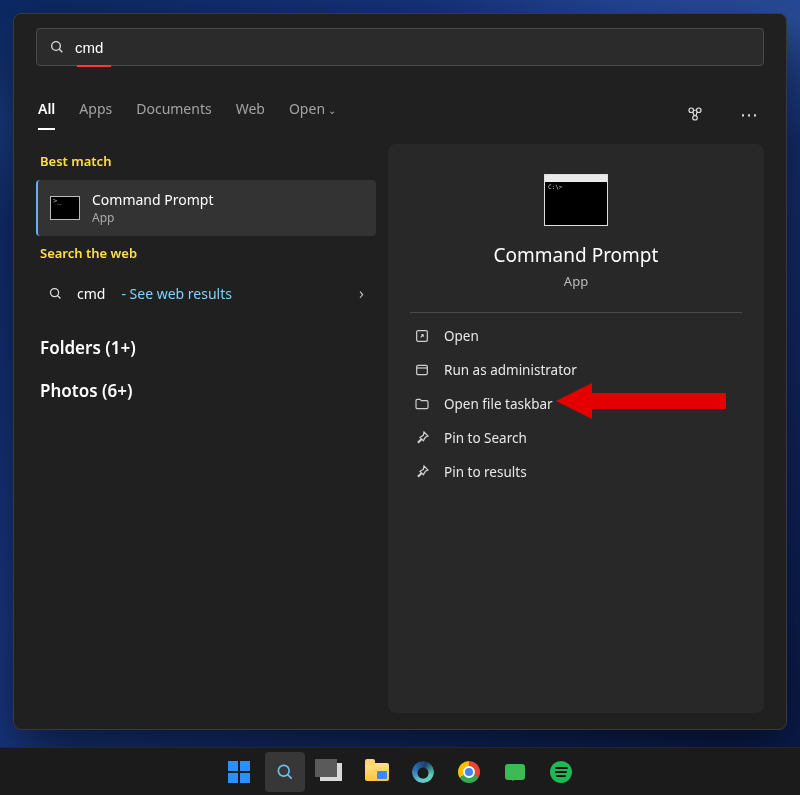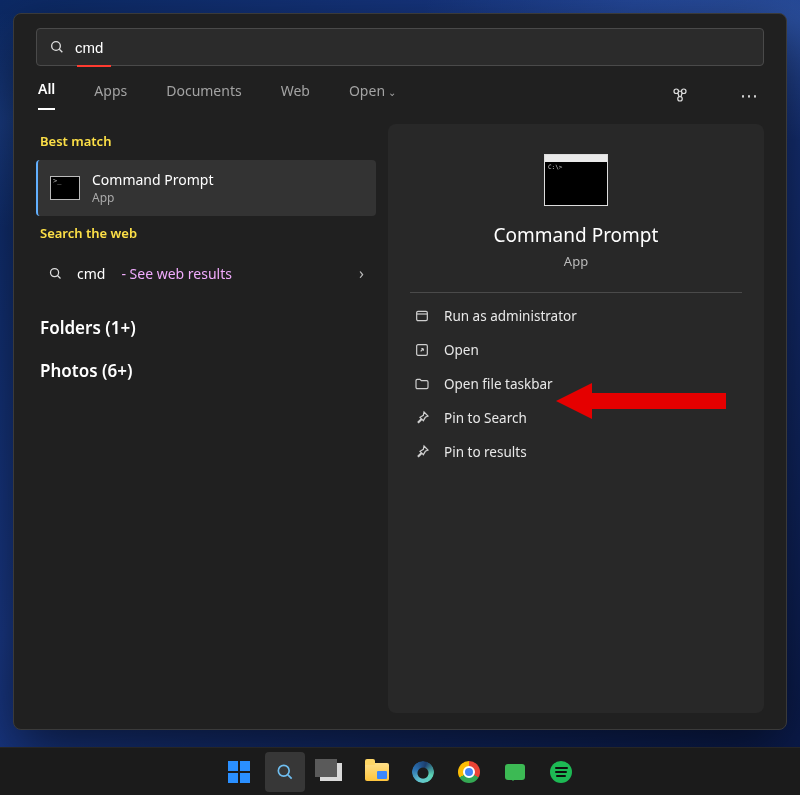--- a/index.html
+++ b/index.html
@@ -49,23 +49,23 @@
   }
   .search-underline {
     margin-left: 41px;
     width: 34px;
     height: 2px;
     background: #ff3b30;
     margin-top: -1px;
   }
   .tab-row {
     display: flex;
-    align-items: flex-end;
-    margin-top: 12px;
-    gap: 39px;
+    align-items: flex-start;
+    margin-top: 32px;
+    gap: 24px;
     padding-left: 2px;
   }
   .tab {
     font-size: 14px;
     color: #a3a3a3;
     padding-bottom: 10px;
     cursor: pointer;
   }
   .tab.active {
     color: #fff;
@@ -127,21 +127,21 @@
   .bm-title { font-size: 14px; color: #fff; }
   .bm-sub { font-size: 12px; color: #aaa; }
   .web-item {
     display: flex; align-items: center;
     padding: 10px 12px;
     gap: 14px;
     cursor: pointer;
     border-radius: 4px;
   }
   .web-item .label { font-size: 14px; color: #fff; }
-  .web-item .muted { font-size: 14px; color: #f0abfc; margin-left: 2px;}
+  .web-item .muted { font-size: 14px; color: #7dd3fc; margin-left: 2px;}
   .web-item .chevr { margin-left: auto; color: #bbb; }
   .plain-row {
     font-size: 17px;
     font-weight: 600;
     color: #fff;
     padding: 10px 4px;
     cursor: pointer;
   }
   .big-icon-wrap {
     align-self: center;
@@ -365,31 +365,31 @@
     </div>
 
     <div class="right-col">
       <div class="big-icon-wrap"></div>
       <div class="big-title">Command Prompt</div>
       <div class="big-sub">App</div>
       <div class="divider"></div>
 
       <div class="action-item">
         <svg class="ico" viewBox="0 0 24 24" fill="none" stroke="currentColor" stroke-width="1.8">
+          <rect x="4" y="4" width="16" height="16" rx="2"></rect>
+            <path d="M10 14l4-4m0 0h-3m3 0v3"></path>
+        </svg>
+        <span>Open</span>
+      </div>
+      <div class="action-item">
+        <svg class="ico" viewBox="0 0 24 24" fill="none" stroke="currentColor" stroke-width="1.8">
           <rect x="4" y="5" width="16" height="14" rx="2"></rect>
             <path d="M4 9h16"></path>
         </svg>
         <span>Run as administrator</span>
-      </div>
-      <div class="action-item">
-        <svg class="ico" viewBox="0 0 24 24" fill="none" stroke="currentColor" stroke-width="1.8">
-          <rect x="4" y="4" width="16" height="16" rx="2"></rect>
-            <path d="M10 14l4-4m0 0h-3m3 0v3"></path>
-        </svg>
-        <span>Open</span>
       </div>
       <div class="action-item">
         <svg class="ico" viewBox="0 0 24 24" fill="none" stroke="currentColor" stroke-width="1.8">
           <path d="M3 7a2 2 0 012-2h4l2 2h8a2 2 0 012 2v8a2 2 0 01-2 2H5a2 2 0 01-2-2z"></path>
         </svg>
         <span>Open file taskbar</span>
       </div>
       <div class="action-item">
         <svg class="ico" viewBox="0 0 24 24" fill="none" stroke="currentColor" stroke-width="1.8">
           <path d="M15 3l6 6-4 2-3 5-2-2-5 5-1-1 5-5-2-2 5-3z"></path>

